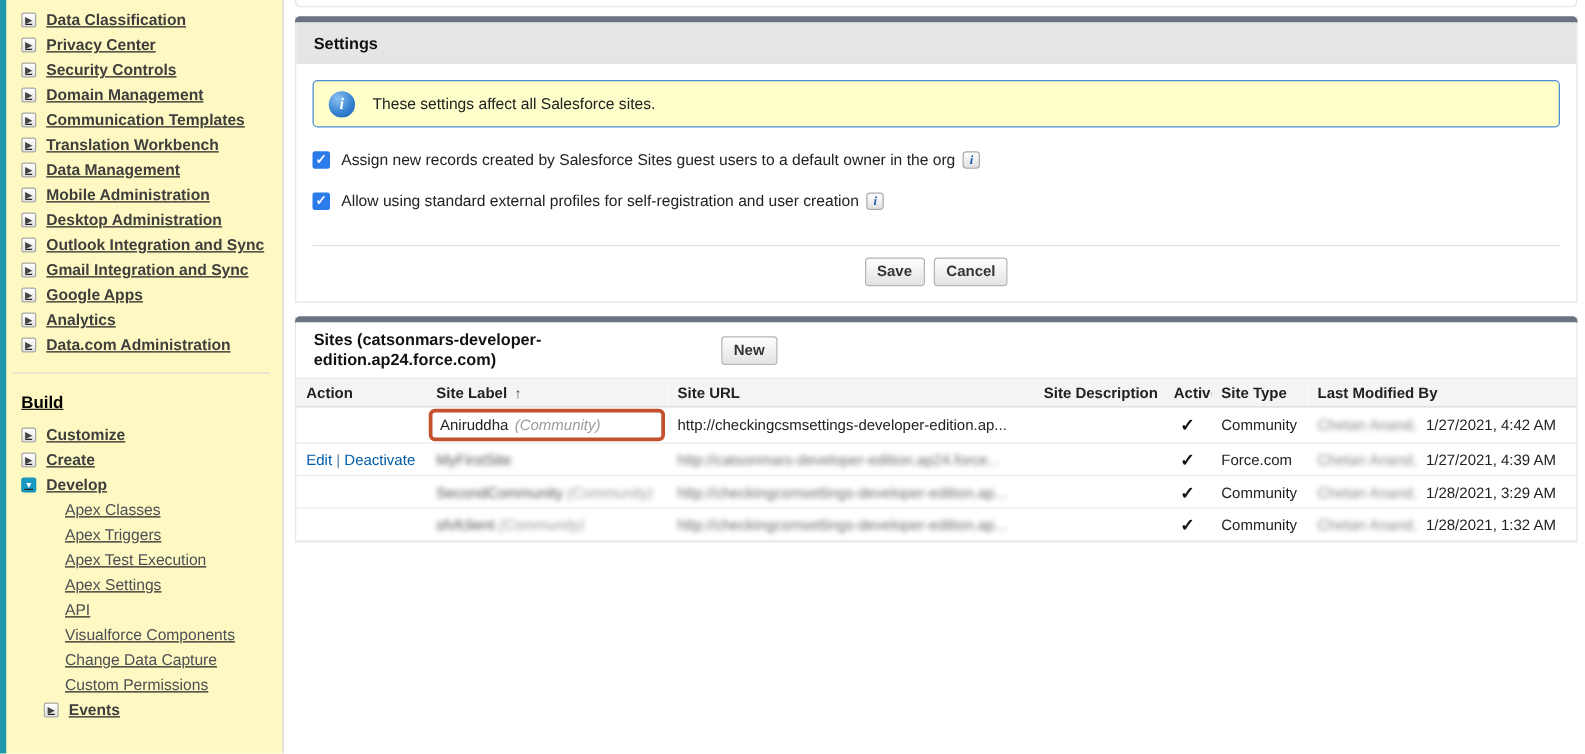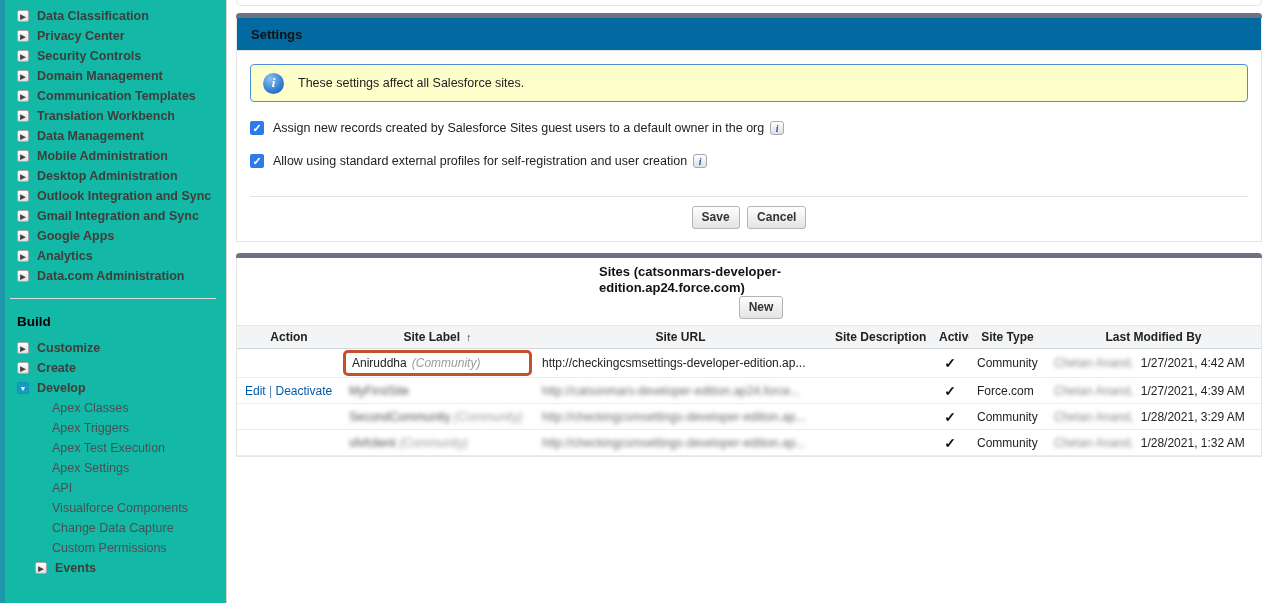--- a/index.html
+++ b/index.html
@@ -7,22 +7,22 @@
   body {
     width:1268px; height:603px; overflow:hidden;
     font-family:"Liberation Sans", sans-serif;
     font-size:12.5px; color:#222; background:#fff;
   }
   .app { display:flex; width:1268px; height:603px; }
 
   
   .sidebar {
     position:relative; flex:0 0 227px; width:227px; height:603px;
-    background:#14b8a6; border-right:1px solid #d5d5d5;
-    padding-top:6px; overflow:hidden;
+    background:#fef9c3; border-right:1px solid #d5d5d5;
+    padding-top:6px; overflow:hidden;text-decoration:underline;
   }
   .stripe { position:absolute; left:0; top:0; width:5px; height:100%; }
   .nav { margin:0; padding:0; list-style:none; }
   .nav-item {
     display:flex; align-items:center; gap:8px; height:20px;
     padding-left:17px; font-weight:bold; color:#3e3e3c; cursor:pointer;
     white-space:nowrap;
   }
   .exp {
     flex:0 0 12px; width:12px; height:12px; border:1px solid #a8a8a8; border-radius:2px;
@@ -42,21 +42,21 @@
   
   .main { flex:1; padding:0 6px 0 9px; background:#fff; }
   .prev-edge {
     height:6px; border:1px solid #e4e4e4; border-top:none;
     border-radius:0 0 5px 5px; margin-bottom:7px;
   }
   .panel { border:1px solid #e6e6e6; border-top:none; margin-bottom:11px; background:#fff; }
   .panel-bar { height:5px; margin:0 -1px; border-radius:4px 4px 0 0; }
   .panel-header {
     display:flex; align-items:center; padding:9px 14px 8px;
-    border-bottom:1px solid #e3e3e3; background:#0369a1;
+    border-bottom:1px solid #e3e3e3; background:#e5e5e5;
     font-weight:bold; font-size:13px; color:#111;
   }
   .settings-body { padding:13px 13px 0; }
   .banner {
     display:flex; align-items:center; gap:14px;
     border:1px solid #4a90d2; border-radius:4px;
     padding:7px 12px; min-height:38px;
   }
   .info-circle {
     flex:0 0 21px; width:21px; height:21px; border-radius:50%;
@@ -83,27 +83,27 @@
   .btn-row { border-top:1px solid #e3e3e3; margin-top:28px; padding:9px 0 12px; text-align:center; }
   .btn {
     display:inline-block; padding:3px 9px 4px; margin:0 2px;
     border:1px solid #b5b5b5; border-radius:3px;
     background:linear-gradient(#fefefe,#e3e3e5);
     font-family:"Liberation Sans", sans-serif;
     font-weight:bold; font-size:12px; color:#333; cursor:pointer;
   }
 
   
-  .sites-header { display:flex; align-items:center; padding:6px 14px; background:#fff;flex-direction:column; }
+  .sites-header { display:flex; align-items:center; padding:6px 14px; background:#fff; }
   .sites-title { width:300px; font-weight:bold; font-size:13px; line-height:16px; color:#111; }
   .sites-header .btn { margin-left:26px; }
   table.sites { width:100%; border-collapse:collapse; font-size:12px; table-layout:fixed; }
   table.sites th {
     background:#f3f4f5; border-top:1px solid #e8e8e8; border-bottom:1px solid #d6d9db;
-    padding:4px 8px; text-align:center; font-weight:bold; color:#222;
+    padding:4px 8px; text-align:left; font-weight:bold; color:#222;
     white-space:nowrap; overflow:hidden; cursor:pointer;
   }
   table.sites td {
     padding:3px 8px; border-bottom:1px solid #ebebeb; height:26px;
     white-space:nowrap; overflow:hidden; vertical-align:middle;
   }
   .col-action{width:104px;} .col-label{width:193px;} .col-url{width:293px;}
   .col-desc{width:104px;} .col-active{width:38px;} .col-type{width:77px;} .col-mod{width:auto;}
   .sort-arrow { font-size:11px; margin-left:6px; color:#444; }
   a.action-link { color:#015ba7; text-decoration:none; cursor:pointer; }

